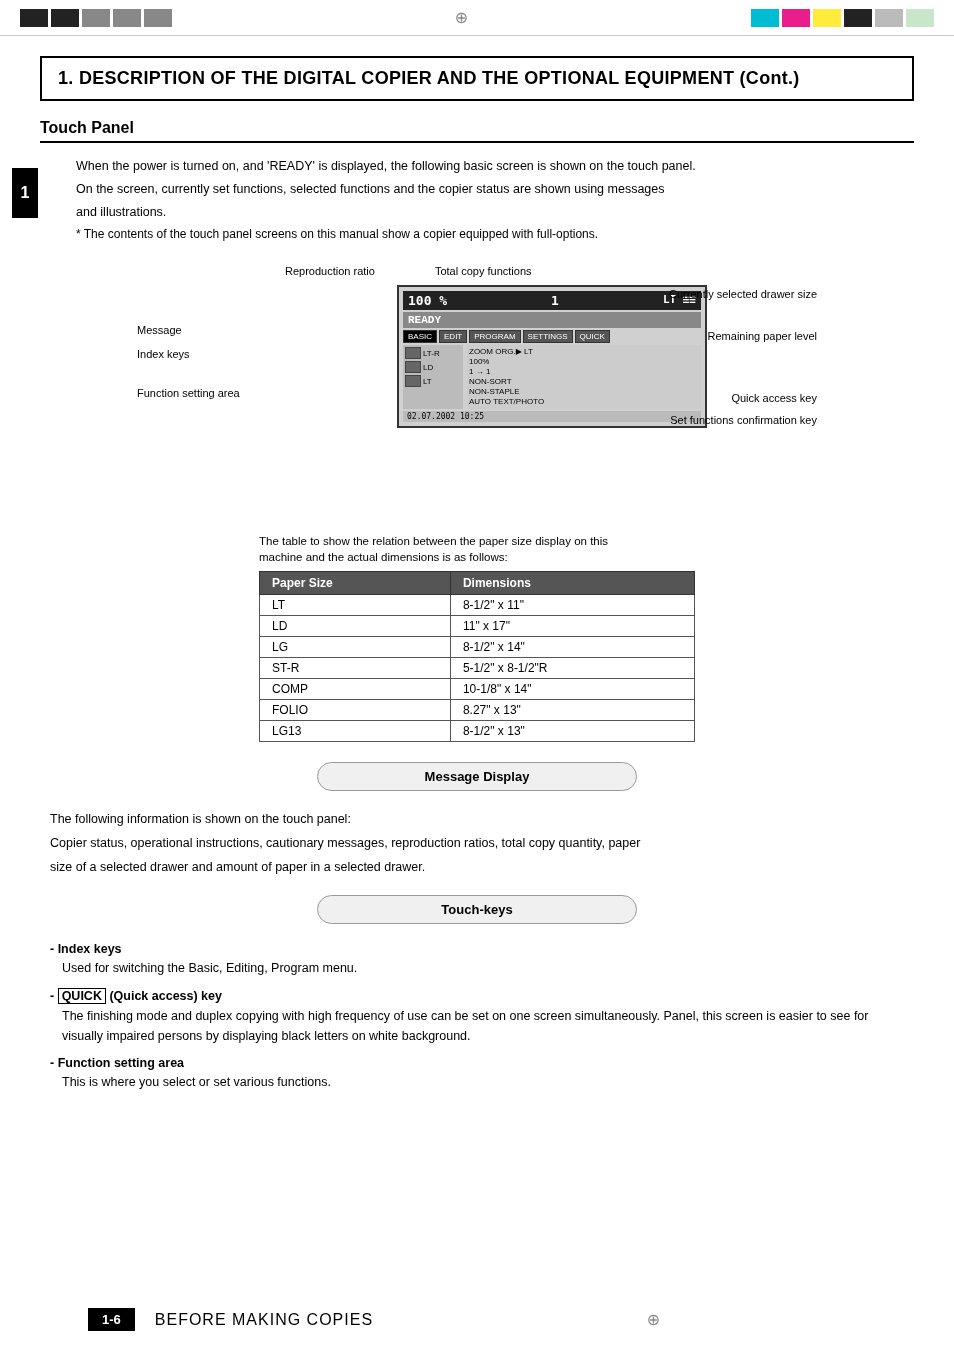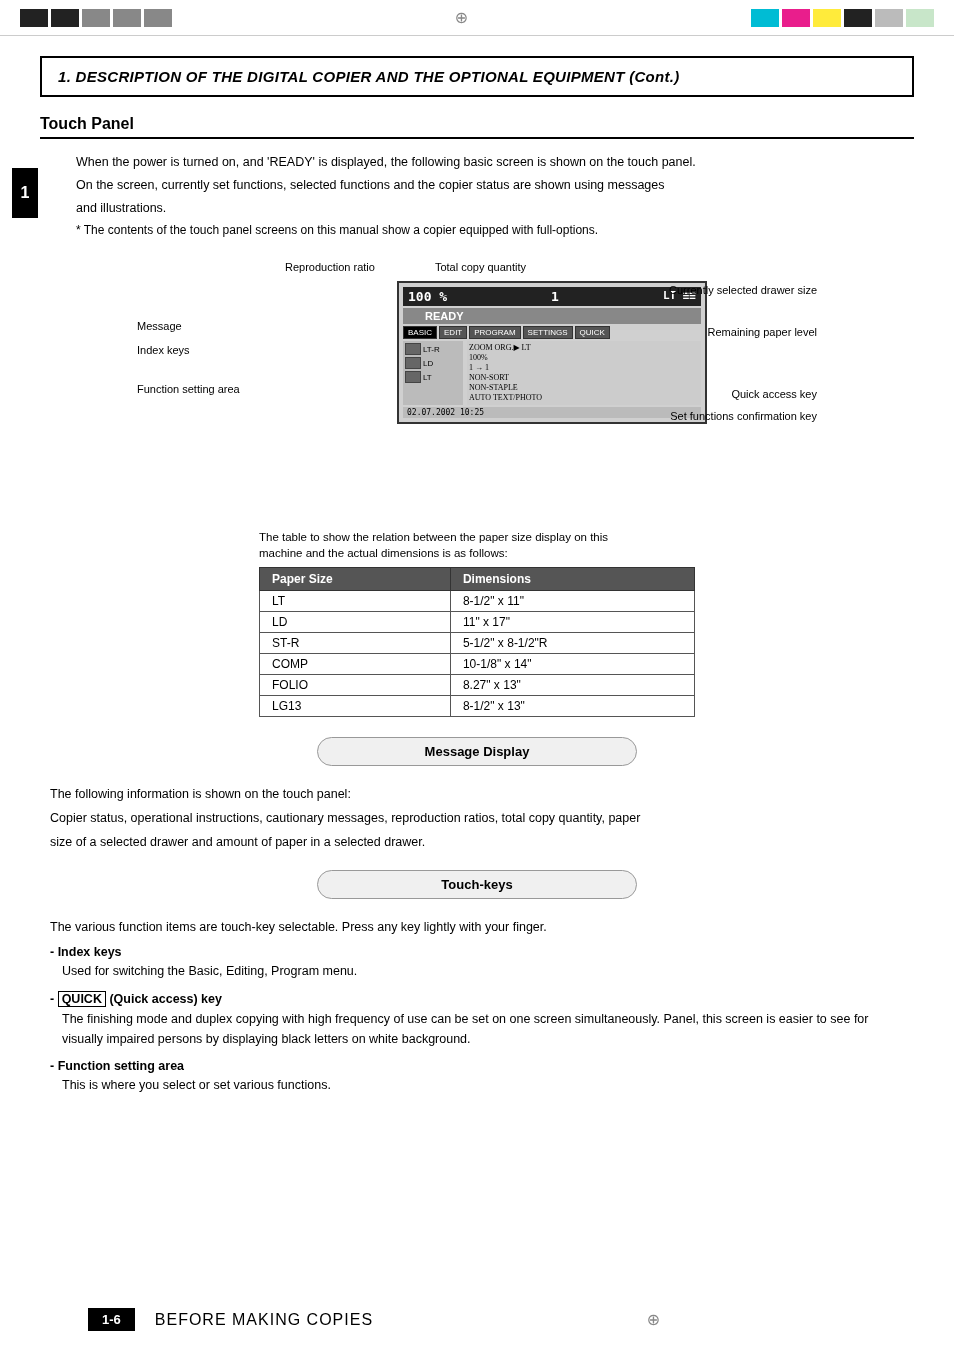--- a/index.html
+++ b/index.html
@@ -55,24 +55,23 @@
       padding: 20px 40px 30px 40px;
     }
 
     
     .chapter-header {
       border: 2px solid #000;
       padding: 10px 16px;
       margin-bottom: 18px;
     }
     .chapter-header h1 {
-      font-size: 15px;
+      font-size: 18px;
       font-weight: bold;
       letter-spacing: 0.3px;
-      font-style: italic;
     }
 
     
     .section-title {
       font-size: 16px;
       font-weight: bold;
       border-bottom: 2px solid #000;
       padding-bottom: 4px;
       margin-bottom: 14px;
     }
@@ -114,22 +113,22 @@
       font-size: 11px;
       font-weight: bold;
       margin-bottom: 2px;
       justify-content: space-between;
     }
     .screen-ready {
       display: flex;
       align-items: center;
       background: #888;
       color: #fff;
-      padding: 2px 22px;
-      font-family: Liberation Sans, sans-serif;
+      padding: 2px 5px;
+      font-family: Liberation Mono, monospace;
       font-size: 10px;
       margin-bottom: 2px;
     }
     .screen-keys {
       display: flex;
       gap: 2px;
       margin-bottom: 2px;
     }
     .screen-key {
       background: #555;
@@ -166,21 +165,21 @@
     .screen-right-panel {
       flex: 1;
       background: #ccc;
       font-size: 8px;
       padding: 2px;
     }
     .right-panel-row {
       display: flex;
       justify-content: space-between;
       margin-bottom: 1px;
-      font-family: Liberation Serif, serif;
+      font-family: Liberation Sans, sans-serif;
     }
     .screen-bottom {
       background: #bbb;
       font-family: monospace;
       font-size: 8px;
       padding: 1px 4px;
       display: flex;
       justify-content: space-between;
       margin-top: 2px;
     }
@@ -370,21 +369,21 @@
     <div class="annot-wrapper" style="height:260px;">
 
       <div style="position:absolute;left:0;top:55px;font-size:11px;line-height:2.2;">
         <div>Message</div>
         <div>Index keys</div>
         <div style="margin-top:14px;">Function setting area</div>
       </div>
 
       <div style="position:absolute;left:148px;top:2px;font-size:11px;display:flex;gap:60px;">
         <span>Reproduction ratio</span>
-        <span>Total copy quantity</span>
+        <span>Total copy functions</span>
       </div>
 
       <div style="position:absolute;right:0;top:20px;font-size:11px;line-height:2.0;text-align:right;">
         <div>Currently selected drawer size</div>
         <div style="margin-top:20px;">Remaining paper level</div>
         <div style="margin-top:40px;">Quick access key</div>
         <div>Set functions confirmation key</div>
       </div>
 
       <div class="screen-wrapper" style="margin-top:22px;">
@@ -470,20 +469,24 @@
         <tbody id="paper-table-body">
         <tr>
               <td>LT</td>
               <td>8-1/2"  x  11"</td>
             </tr>
             <tr>
               <td>LD</td>
               <td>11"       x  17"</td>
             </tr>
             <tr>
+              <td>LG</td>
+              <td>8-1/2"  x  14"</td>
+            </tr>
+            <tr>
               <td>ST-R</td>
               <td>5-1/2"  x  8-1/2"R</td>
             </tr>
             <tr>
               <td>COMP</td>
               <td>10-1/8"  x  14"</td>
             </tr>
             <tr>
               <td>FOLIO</td>
               <td>8.27"   x  13"</td>
@@ -505,21 +508,20 @@
     <p>The following information is shown on the touch panel:</p>
     <p>Copier status, operational instructions, cautionary messages, reproduction ratios, total copy quantity, paper</p>
     <p>size of a selected drawer and amount of paper in a selected drawer.</p>
   </div>
 
   <div class="section-box">
     <strong>Touch-keys</strong>
   </div>
 
   <div class="touch-keys-content">
-    <p>The various function items are touch-key selectable. Press any key lightly with your finger.</p>
 
     <div class="tk-item">
       <div class="tk-label">Index keys</div>
       <div class="tk-desc">Used for switching the Basic, Editing, Program menu.</div>
     </div>
 
     <div class="tk-item">
       <div class="tk-label">
         <span class="quick-box">QUICK</span>
         <span> (Quick access) key</span>

